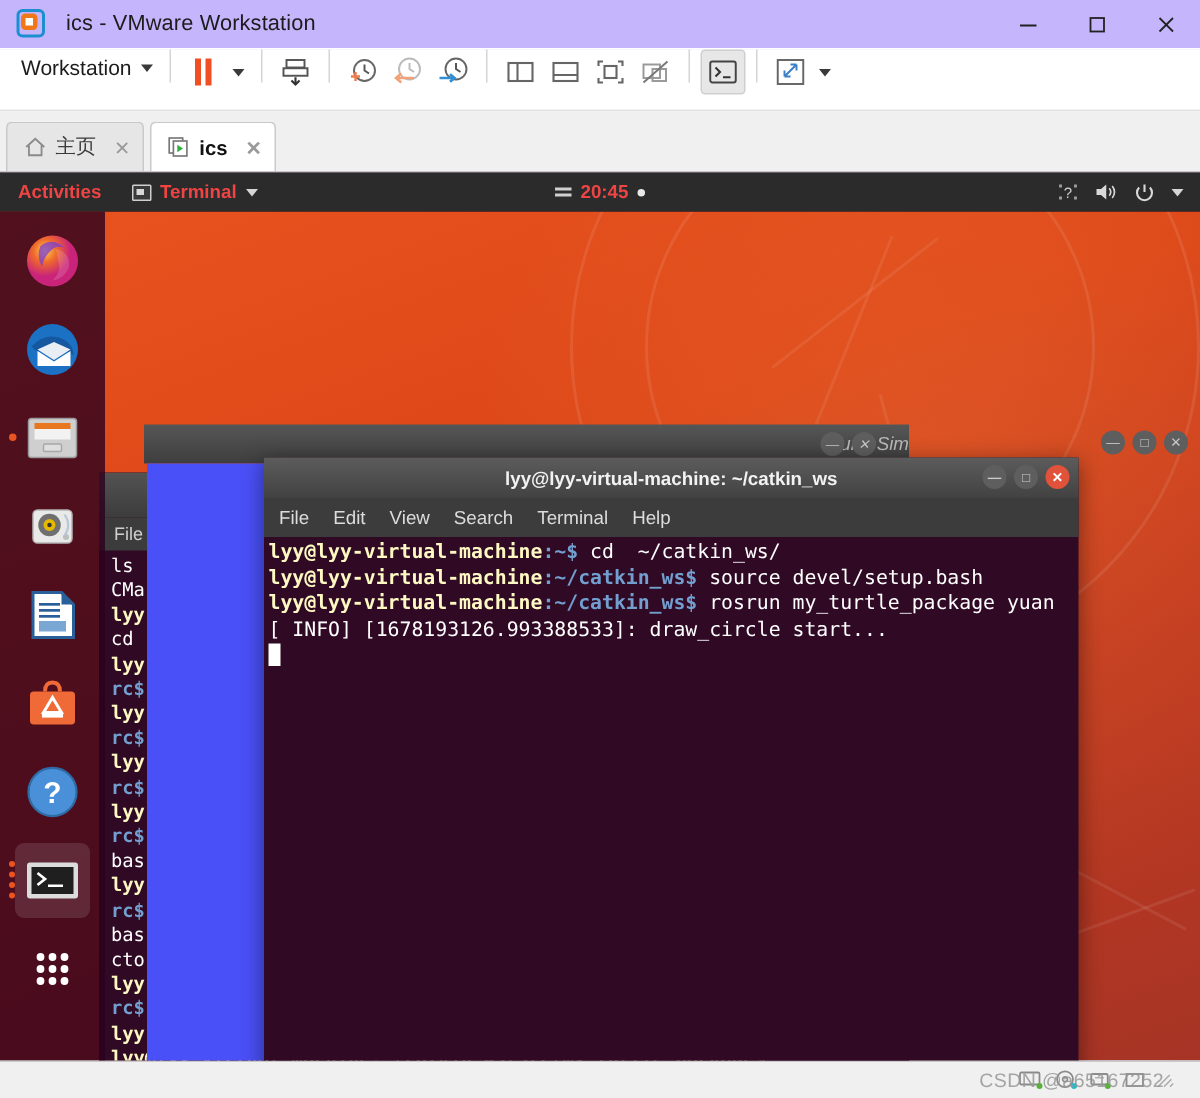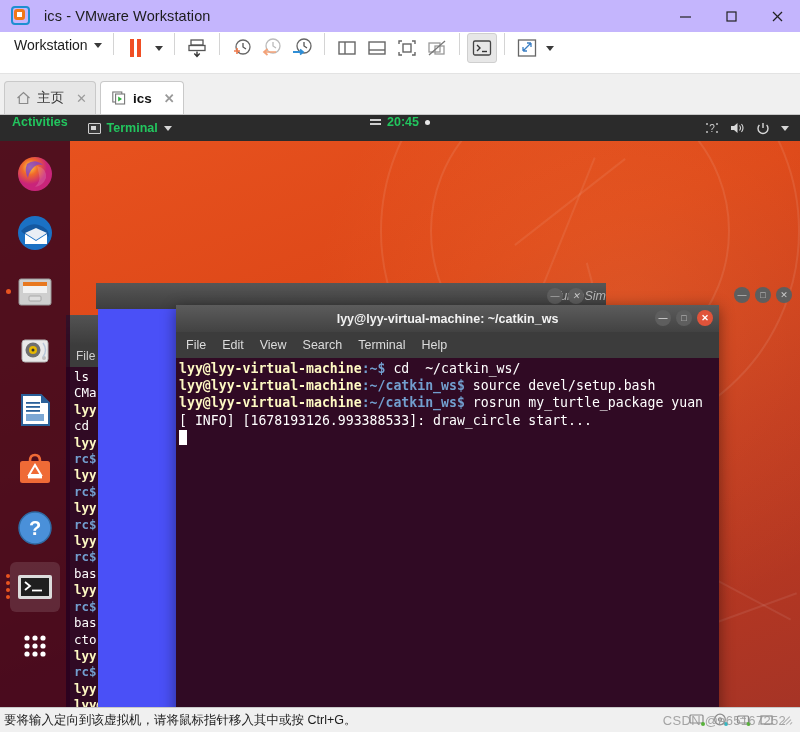--- a/index.html
+++ b/index.html
@@ -73,22 +73,22 @@
   .vm-tab.active { background: #ffffff; color: #111; font-weight: bold; }
   .tab-close { color: #9a9a9a; font-size: 13px; margin-left: 6px; }
 
   
   .guest {
     position: absolute; left: 0; top: 115px; width: 800px; height: 592px;
     overflow: hidden; background: #2c001e;
   }
   .ubuntu-topbar {
     position: absolute; left: 0; top: 0; width: 800px; height: 26px;
-    background: #2b2b2b; display: flex; 
-    color: #22c55e; font-size: 12.5px; z-index: 60;
+    background: #2b2b2b; display: flex; align-items: center;
+    color: #ef4444; font-size: 12.5px; z-index: 60;
   }
   .ub-activities { margin-left: 12px; font-weight: bold; font-size: 12.5px; }
   .ub-app { display: flex; align-items: center; gap: 6px; margin-left: 20px; font-weight: bold; }
   .ub-appicon {
     width: 13px; height: 11px; border: 1.4px solid #cfcfcf; border-radius: 1px;
     position: relative; background: #3a3a3a;
   }
   .ub-appicon::after {
     content: ""; position: absolute; left: 2px; top: 2.5px; width: 5px; height: 4px; background: #d8d8d8;
   }
@@ -189,21 +189,21 @@
   }
   .cursor { display: inline-block; width: 8px; height: 15px; background: #ffffff; vertical-align: -3px; }
 
   
   .vm-statusbar {
     position: absolute; left: 0; top: 707px; width: 800px; height: 25px;
     background: #f0f0f0; border-top: 1px solid #c9c9c9;
     display: flex; align-items: center; font-size: 12.5px; color: #1c1c1c;
   }
   .status-text { margin-left: 4px; }
-  .status-right { margin-left: auto; display: flex; align-items: center; gap: 7px; margin-right: 6px; position: relative; }
+  .status-right { margin-left: auto; display: flex; align-items: center; gap: 7px; margin-right: 16px; position: relative; }
   .watermark {
     position: absolute; right: 8px; top: 50%; transform: translateY(-50%);
     font-size: 13px; color: rgba(150,150,150,.85); white-space: nowrap;
     letter-spacing: .3px; pointer-events: none;
   }
   .grip { width: 12px; height: 12px; position: relative; }
   .grip i { position: absolute; background: #aaa; height: 1px; width: 11px; transform: rotate(-45deg); transform-origin: left; }
 </style>
 </head>
 <body>
@@ -546,21 +546,20 @@
         <svg width="14" height="14" viewBox="0 0 14 14">
           <path d="M7 2 L7 7" stroke="#d9d9d9" stroke-width="1.4" fill="none"></path>
           <path d="M3.4 4 A5 5 0 1 0 10.6 4" fill="none" stroke="#d9d9d9" stroke-width="1.4"></path>
         </svg>
         <span class="caret" style="border-top-color:#d6d6d6"></span>
       </span>
     </div>
   </div>
 
   <div class="vm-statusbar">
-    <span class="status-text">要将输入定向到该虚拟机，请将鼠标指针移入其中或按 Ctrl+G。</span>
     <span class="status-right">
       <svg width="17" height="14" viewBox="0 0 17 14">
         <rect x="1" y="2" width="13" height="8" rx="1" fill="none" stroke="#8b8b8b" stroke-width="1.2"></rect>
         <circle cx="14" cy="11" r="2" fill="#57b23a"></circle>
       </svg>
       <svg width="16" height="14" viewBox="0 0 16 14">
         <circle cx="7" cy="6.5" r="5.3" fill="none" stroke="#8b8b8b" stroke-width="1.2"></circle>
         <circle cx="7" cy="6.5" r="1.6" fill="none" stroke="#8b8b8b" stroke-width="1.1"></circle>
         <circle cx="13" cy="11" r="2" fill="#2fb8c4"></circle>
       </svg>

